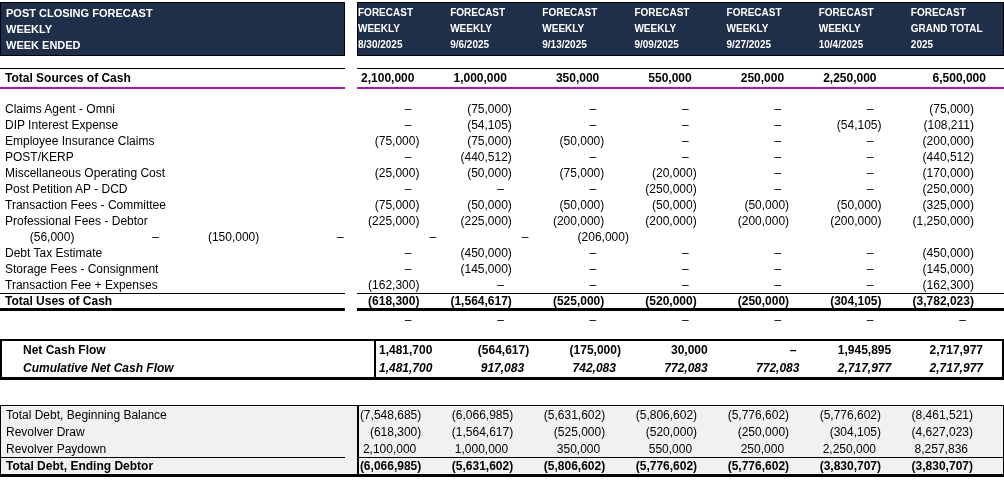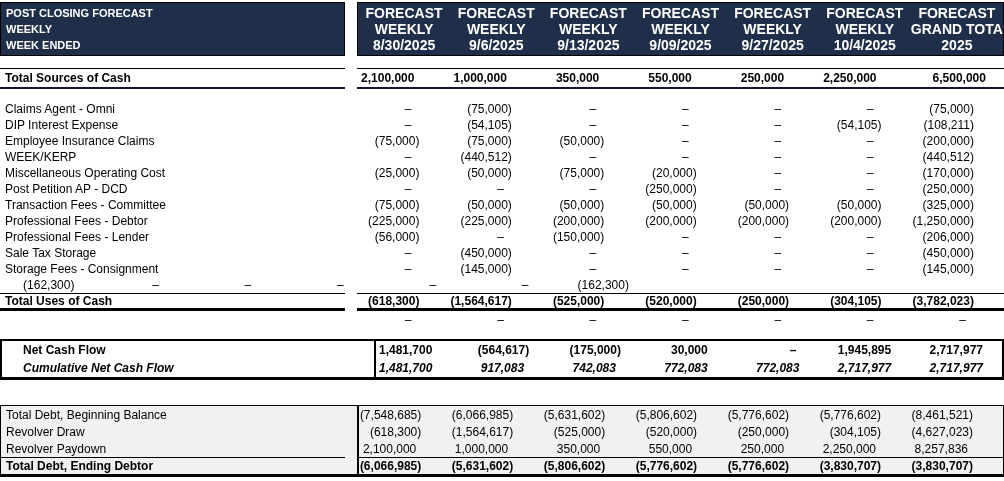--- a/index.html
+++ b/index.html
@@ -48,26 +48,26 @@
   .hdr-vals{
     width:647px;box-sizing:border-box;
     background:var(--hdr,#1f2e49);
     border:1px solid #000;
     color:var(--hdrtx,#fff);
     display:flex;
     padding-top:2px;
   }
   .hdr-col{
     width:14.2857%;box-sizing:border-box;
-    font-size:14px;font-weight:bold;line-height:16px;
-    text-align:center;white-space:nowrap;
+    font-size:10px;font-weight:bold;line-height:16px;
+    white-space:nowrap;
   }
   
   .total-src .lbl,.total-src .vals{
-    border-top:1px solid #000;border-bottom:2px solid #0f172a;
+    border-top:1px solid #000;border-bottom:2px solid #a21caf;
   }
   .total-src .lbl,.total-src .val{font-weight:bold;}
   .total-src{height:21px;}
   .detail{height:16px;}
   .total-uses .lbl,.total-uses .vals{
     border-top:1px solid #000;border-bottom:3px solid #000;
   }
   .total-uses .lbl,.total-uses .val{font-weight:bold;}
   .total-uses{height:18px;}
   .dash-row{height:17px;}
@@ -192,21 +192,21 @@
       <div class="val">(75,000)</div>
         <div class="val">(75,000)</div>
         <div class="val">(50,000)</div>
         <div class="val" style="padding-right: 38px;">–</div>
         <div class="val" style="padding-right: 38px;">–</div>
         <div class="val" style="padding-right: 38px;">–</div>
         <div class="val">(200,000)</div>
     </div>
   </div>
   <div class="row detail">
-    <div class="lbl">WEEK/KERP</div>
+    <div class="lbl">POST/KERP</div>
       <div class="gap"></div>
     <div class="vals">
       <div class="val" style="padding-right: 38px;">–</div>
         <div class="val">(440,512)</div>
         <div class="val" style="padding-right: 38px;">–</div>
         <div class="val" style="padding-right: 38px;">–</div>
         <div class="val" style="padding-right: 38px;">–</div>
         <div class="val" style="padding-right: 38px;">–</div>
         <div class="val">(440,512)</div>
     </div>
@@ -257,34 +257,33 @@
       <div class="val">(225,000)</div>
         <div class="val">(225,000)</div>
         <div class="val">(200,000)</div>
         <div class="val">(200,000)</div>
         <div class="val">(200,000)</div>
         <div class="val">(200,000)</div>
         <div class="val">(1,250,000)</div>
     </div>
   </div>
   <div class="row detail">
-    <div class="lbl">Professional Fees - Lender</div>
       <div class="gap"></div>
     <div class="vals">
       <div class="val">(56,000)</div>
         <div class="val" style="padding-right: 38px;">–</div>
         <div class="val">(150,000)</div>
         <div class="val" style="padding-right: 38px;">–</div>
         <div class="val" style="padding-right: 38px;">–</div>
         <div class="val" style="padding-right: 38px;">–</div>
         <div class="val">(206,000)</div>
     </div>
   </div>
   <div class="row detail">
-    <div class="lbl">Sale Tax Storage</div>
+    <div class="lbl">Debt Tax Estimate</div>
       <div class="gap"></div>
     <div class="vals">
       <div class="val" style="padding-right: 38px;">–</div>
         <div class="val">(450,000)</div>
         <div class="val" style="padding-right: 38px;">–</div>
         <div class="val" style="padding-right: 38px;">–</div>
         <div class="val" style="padding-right: 38px;">–</div>
         <div class="val" style="padding-right: 38px;">–</div>
         <div class="val">(450,000)</div>
     </div>
@@ -296,20 +295,21 @@
       <div class="val" style="padding-right: 38px;">–</div>
         <div class="val">(145,000)</div>
         <div class="val" style="padding-right: 38px;">–</div>
         <div class="val" style="padding-right: 38px;">–</div>
         <div class="val" style="padding-right: 38px;">–</div>
         <div class="val" style="padding-right: 38px;">–</div>
         <div class="val">(145,000)</div>
     </div>
   </div>
   <div class="row detail">
+    <div class="lbl">Transaction Fee + Expenses</div>
       <div class="gap"></div>
     <div class="vals">
       <div class="val">(162,300)</div>
         <div class="val" style="padding-right: 38px;">–</div>
         <div class="val" style="padding-right: 38px;">–</div>
         <div class="val" style="padding-right: 38px;">–</div>
         <div class="val" style="padding-right: 38px;">–</div>
         <div class="val" style="padding-right: 38px;">–</div>
         <div class="val">(162,300)</div>
     </div>

